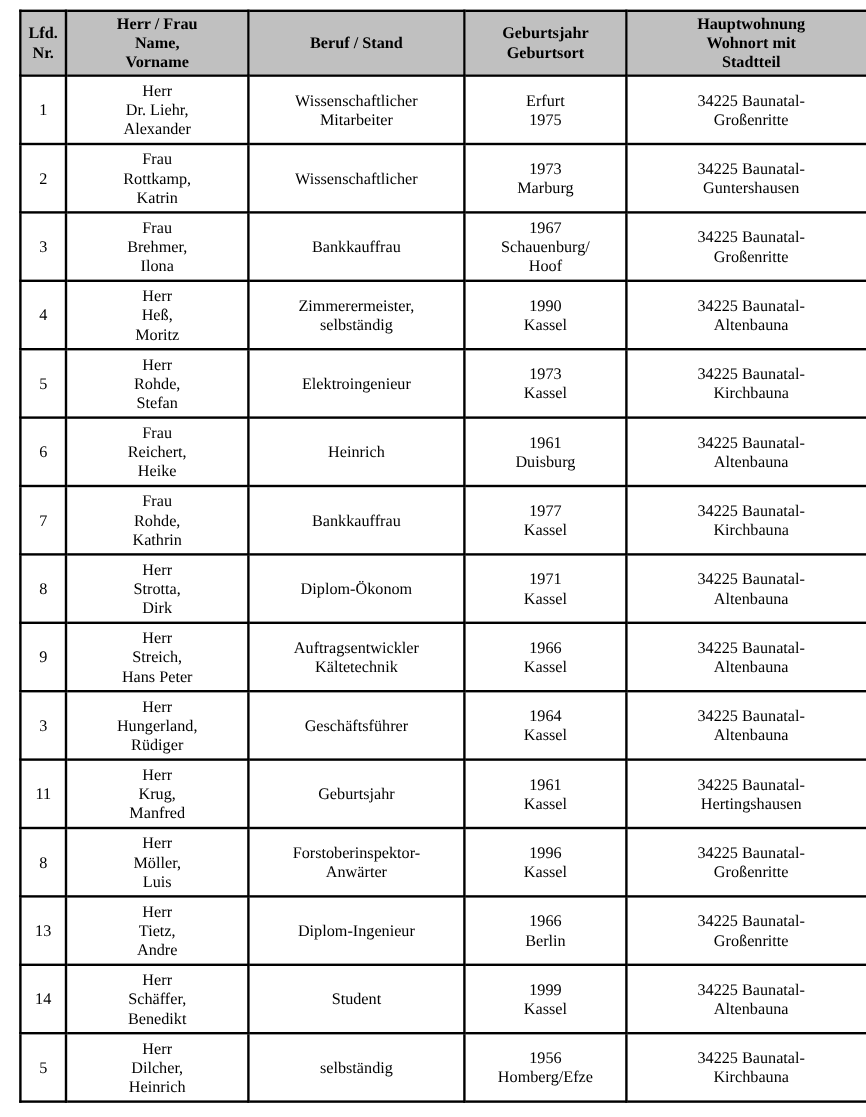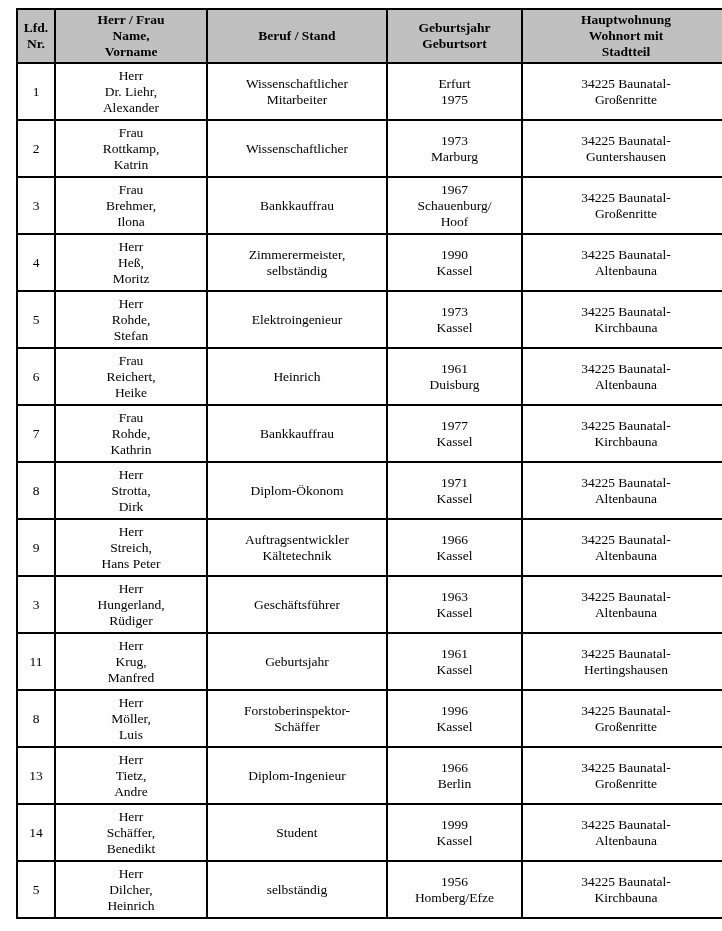--- a/index.html
+++ b/index.html
@@ -184,21 +184,21 @@
 Kassel</td>
     <td>34225 Baunatal-
 Altenbauna</td>
   </tr>
         <tr>
     <td>3</td>
     <td>Herr
 Hungerland,
 Rüdiger</td>
     <td>Geschäftsführer</td>
-    <td>1963
+    <td>1964
 Kassel</td>
     <td>34225 Baunatal-
 Altenbauna</td>
   </tr>
         <tr>
     <td>11</td>
     <td>Herr
 Krug,
 Manfred</td>
     <td>Geburtsjahr</td>
@@ -206,21 +206,21 @@
 Kassel</td>
     <td>34225 Baunatal-
 Hertingshausen</td>
   </tr>
         <tr>
     <td>8</td>
     <td>Herr
 Möller,
 Luis</td>
     <td>Forstoberinspektor-
-Schäffer</td>
+Anwärter</td>
     <td>1996
 Kassel</td>
     <td>34225 Baunatal-
 Großenritte</td>
   </tr>
         <tr>
     <td>13</td>
     <td>Herr
 Tietz,
 Andre</td>

